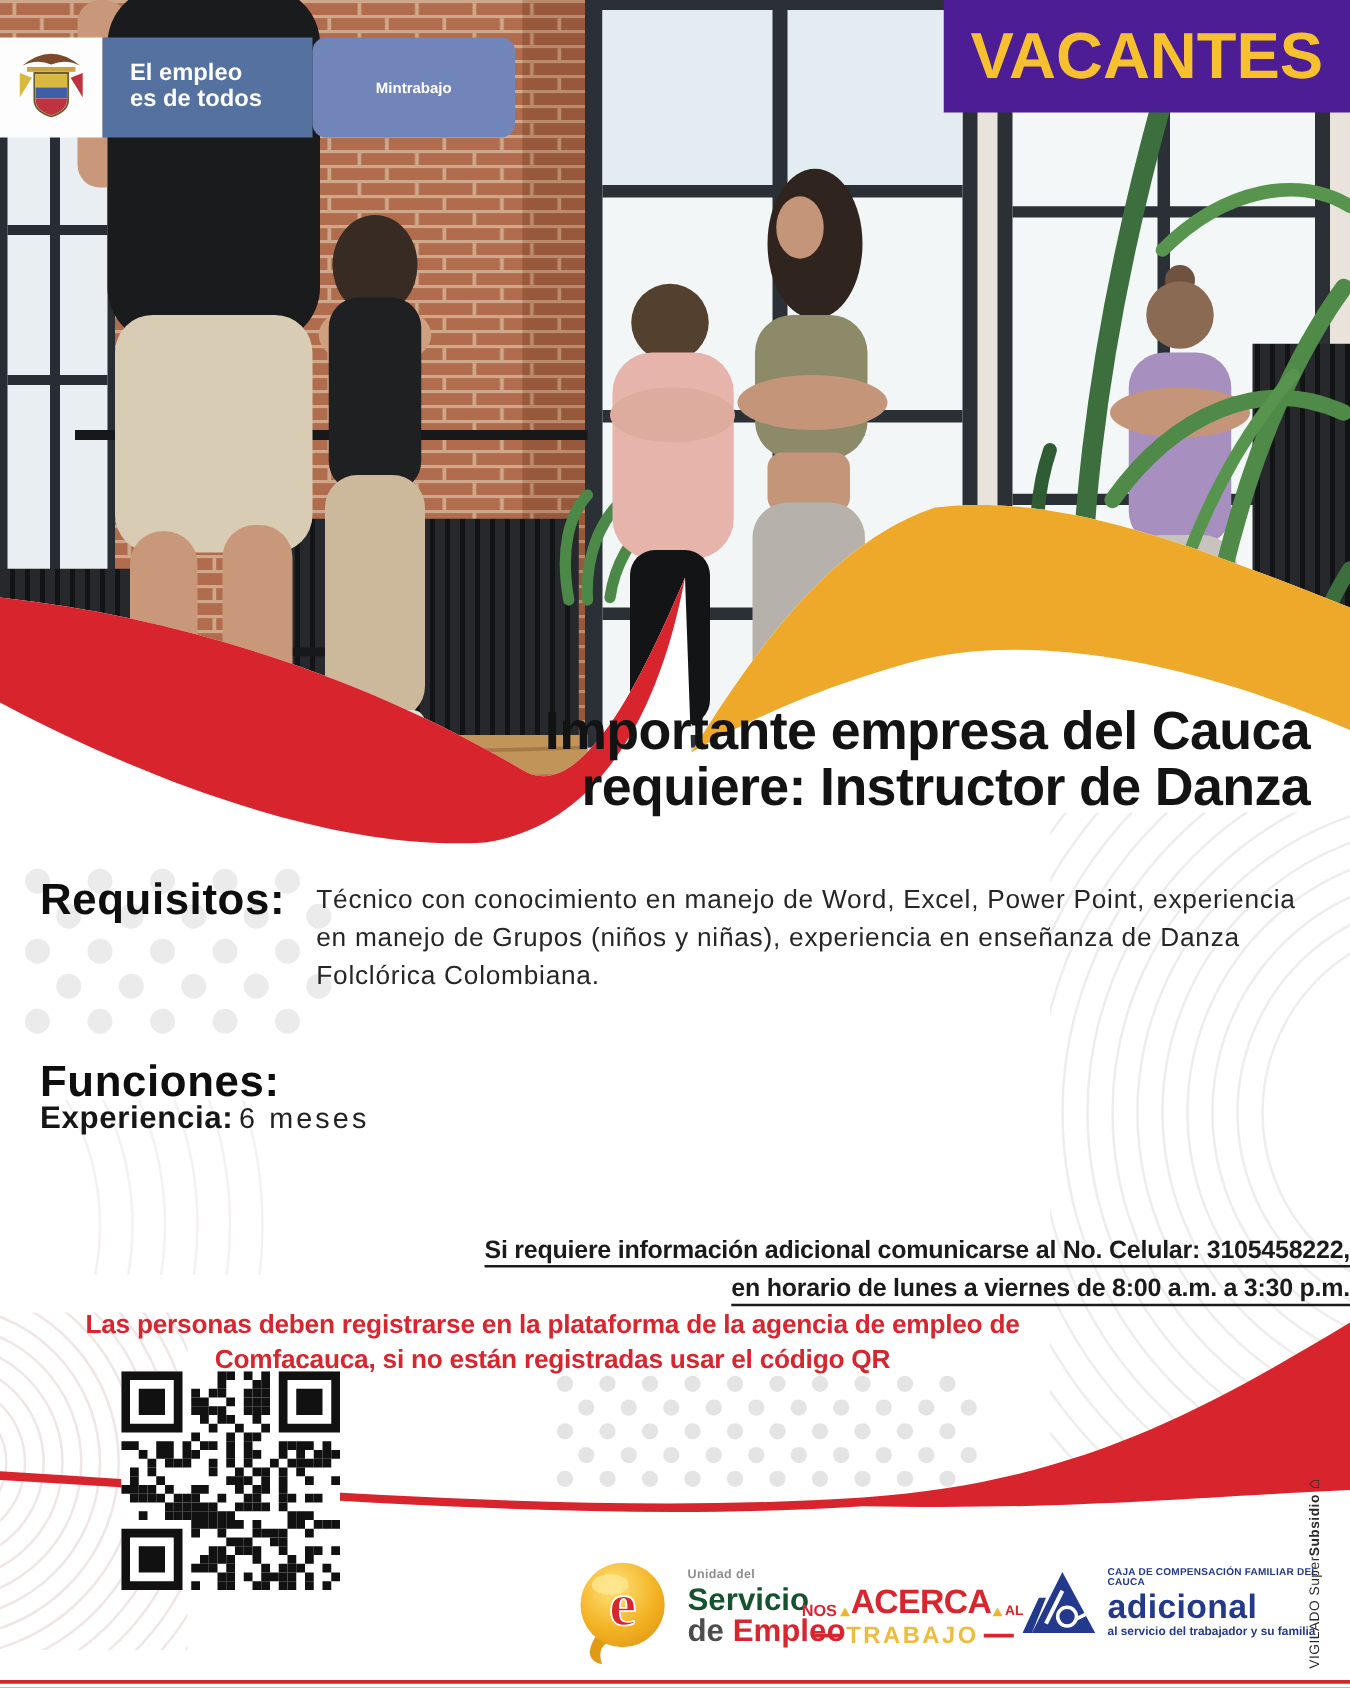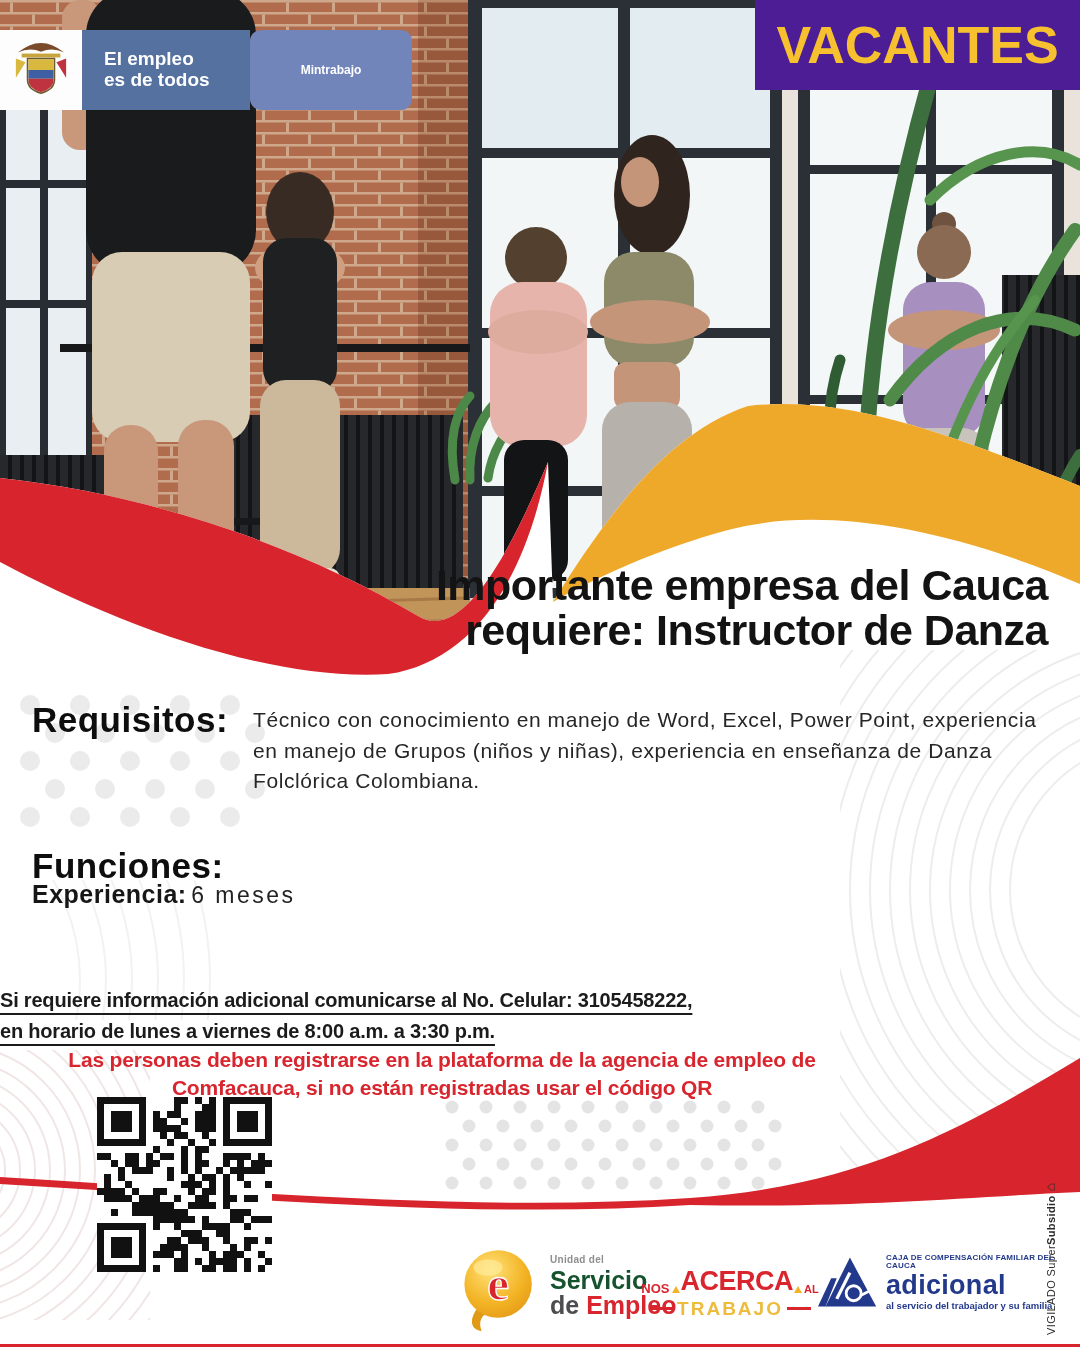--- a/index.html
+++ b/index.html
@@ -37,21 +37,21 @@
   .fun-label{left:32px;top:806px;font-size:35px;margin-top:40px;}
   .fun-body{left:248px;top:811px;width:820px;font-size:21px;letter-spacing:0.6px;
     line-height:1.46;color:#262626;z-index:5;}
   .kv-line{left:32px;z-index:5;color:#161616;}
   .kv-exp{top:880px;}
   .kv-lug{top:911px;}
   .kv-line b{font-size:25px;letter-spacing:0.5px;}
   .kv-line span{font-size:23px;letter-spacing:2.5px;color:#222;}
 
   
-  .contact{left:0;top:985px;width:1080px;text-align:left;z-index:5;
+  .contact{left:0;top:985px;width:1080px;text-align:right;z-index:5;
     font-size:20px;font-weight:bold;color:#1b1b1b;letter-spacing:-0.2px;line-height:1.55;}
   .contact .u{text-decoration:underline;text-decoration-thickness:2px;text-underline-offset:6px;}
   .notice{left:0;top:1046px;width:884px;text-align:center;z-index:5;
     font-size:21px;font-weight:bold;color:#d8252e;letter-spacing:-0.2px;line-height:1.35;}
 
   
   .qr{left:97px;top:1097px;width:175px;height:175px;background:#fff;z-index:5;}
 
   
   .se-logo{left:458px;top:1243px;z-index:6;display:flex;align-items:flex-start;}

